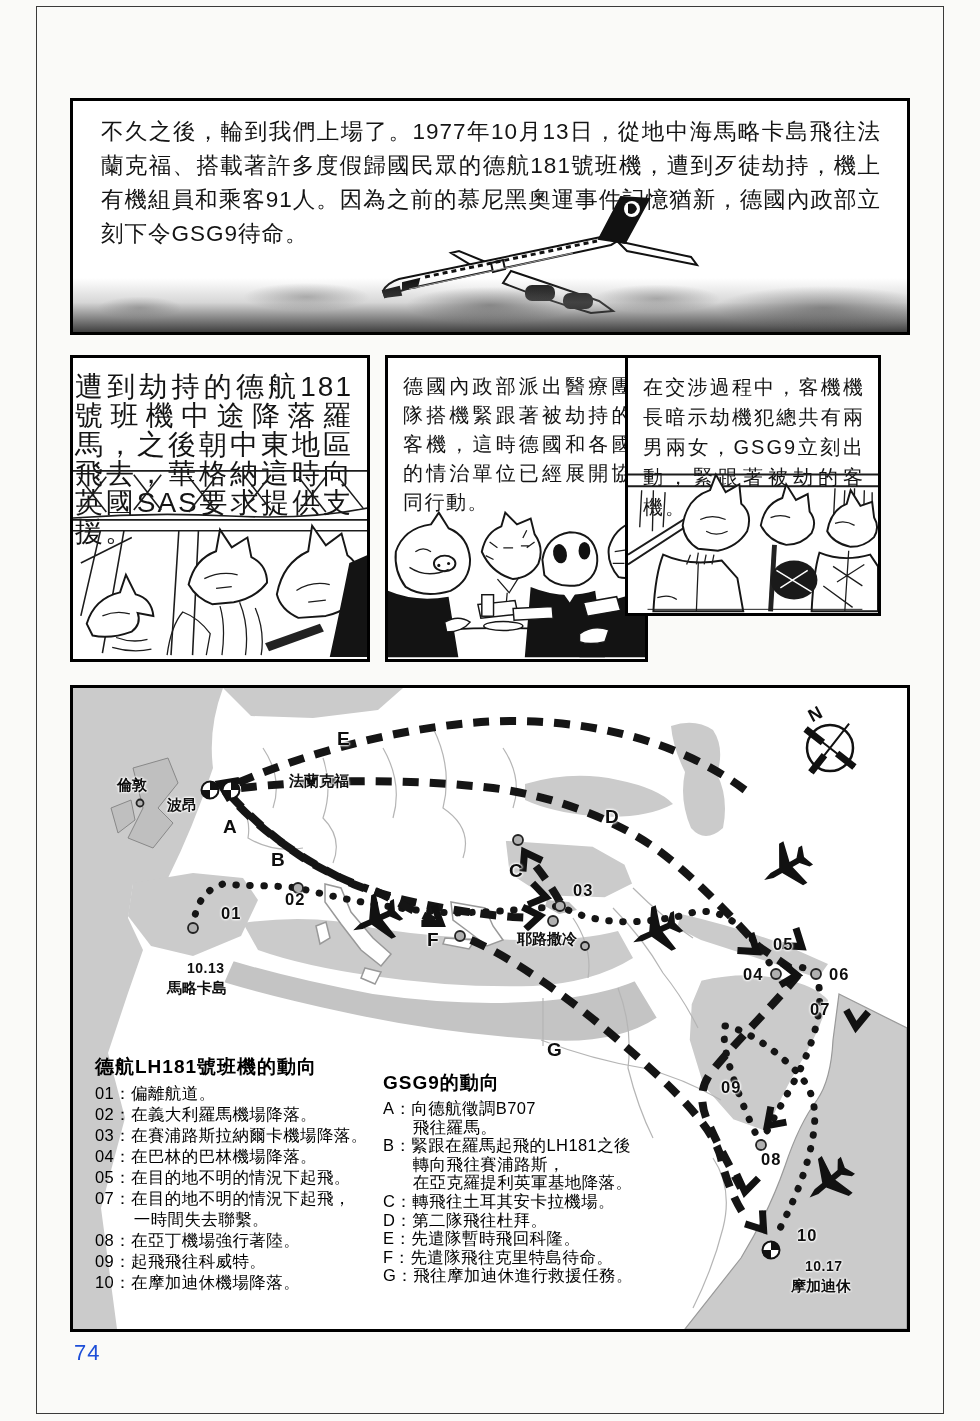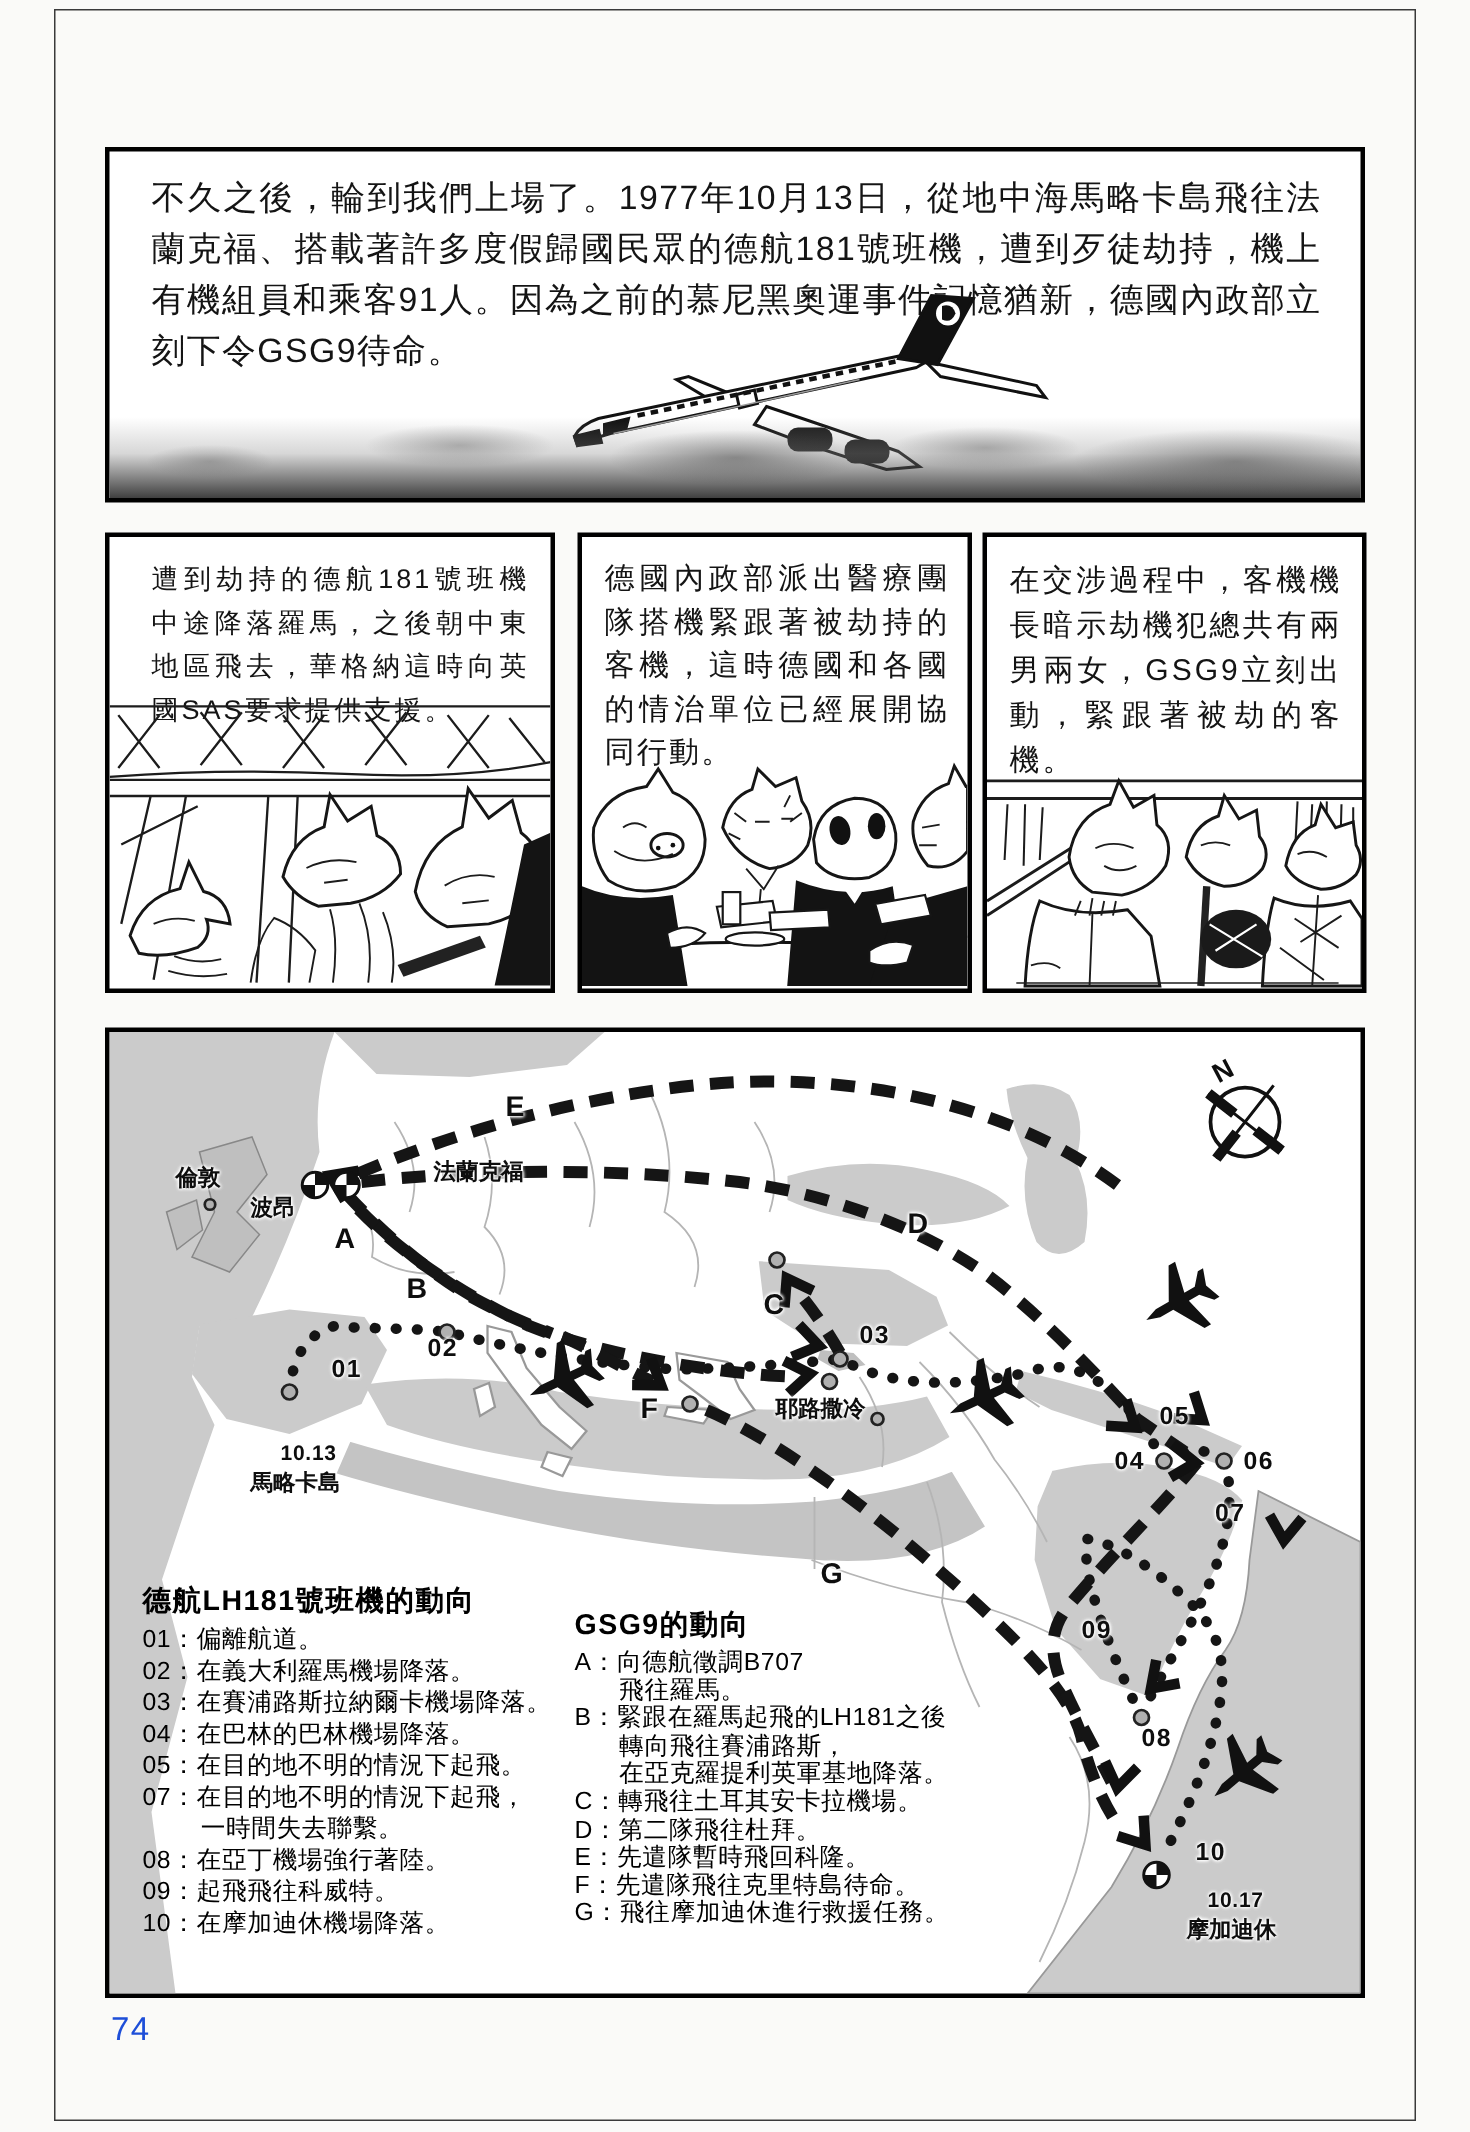--- a/index.html
+++ b/index.html
@@ -31,23 +31,23 @@
       radial-gradient(60px 16px at 8% 55%, rgba(110,110,110,.45), transparent 70%),
       radial-gradient(90px 20px at 28% 35%, rgba(90,90,90,.40), transparent 70%),
       radial-gradient(120px 26px at 50% 50%, rgba(70,70,70,.50), transparent 70%),
       radial-gradient(90px 20px at 70% 38%, rgba(100,100,100,.45), transparent 70%),
       radial-gradient(150px 30px at 90% 55%, rgba(60,60,60,.45), transparent 72%),
       linear-gradient(to bottom, rgba(180,180,180,0) 0%, rgba(140,140,140,.35) 45%, rgba(30,30,30,.85) 100%);
   }
   
   #panel-1{left:70px;top:355px;width:300px;height:307px;}
   #panel-2{left:385px;top:355px;width:263px;height:307px;}
-  #panel-3{left:655px;top:355px;width:256px;height:307px;}
+  #panel-3{left:625px;top:355px;width:256px;height:261px;}
   .panel-text{position:absolute;top:14px;}
-  #panel-1 .panel-text{left:28px;right:14px;font-size:18px;line-height:29px;}
+  #panel-1 .panel-text{left:2px;right:14px;font-size:28px;line-height:29px;}
   #panel-2 .panel-text{left:15px;right:12px;font-size:20px;line-height:29px;letter-spacing:1.5px;}
   #panel-3 .panel-text{left:15px;right:13px;font-size:20px;line-height:30px;}
   .panel-art{position:absolute;left:0;right:0;bottom:0;}
   
   #map-panel{left:70px;top:685px;width:840px;height:647px;}
   #map-svg{position:absolute;left:0;top:0;}
   .map-label{
     position:absolute;font-size:15px;font-weight:bold;color:#0e0e0e;white-space:pre;z-index:5;
     text-shadow:0 0 2px #fff,0 0 2px #fff,0 0 3px #fff,0 0 3px #fff;
   }

